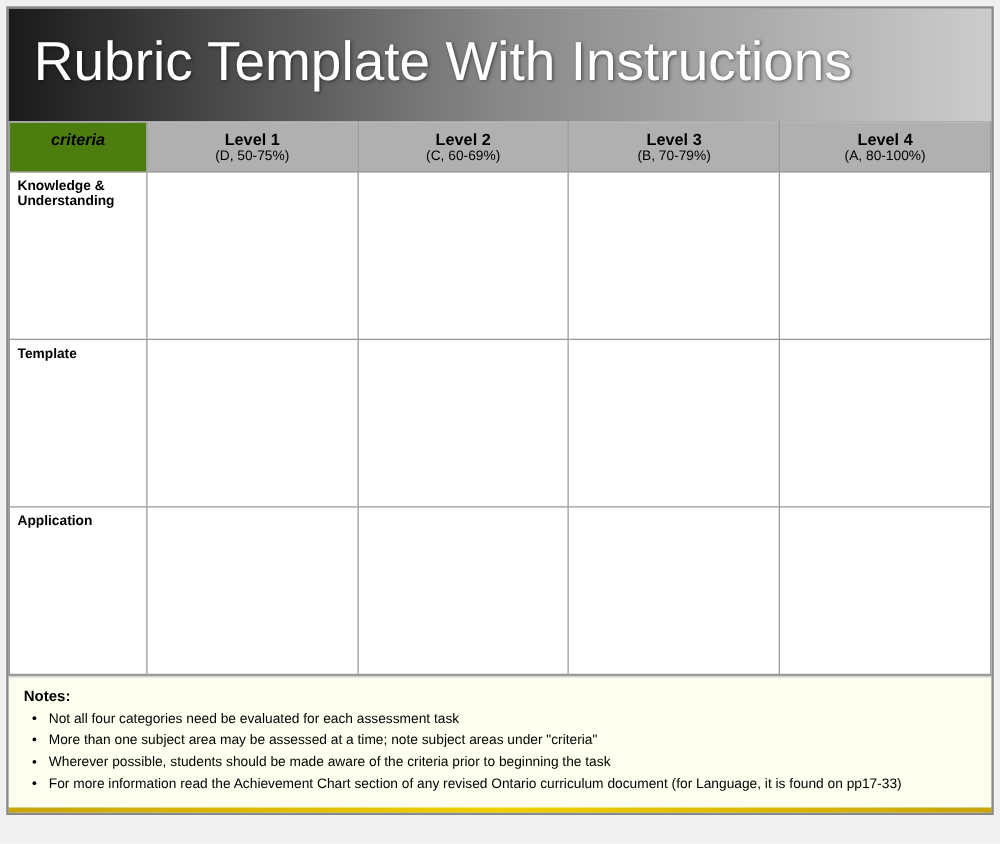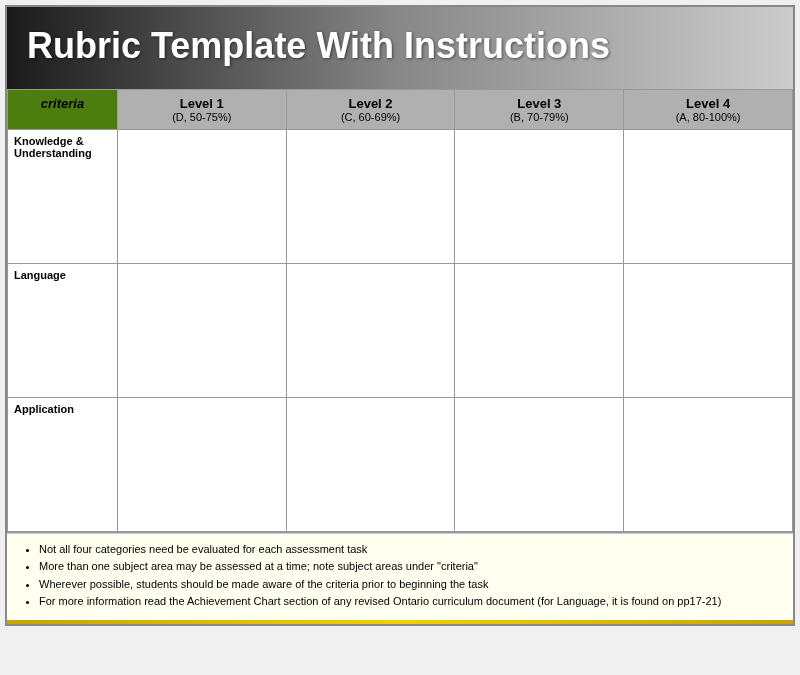--- a/index.html
+++ b/index.html
@@ -19,22 +19,22 @@
       background: white;
     }
 
     .header {
       background: linear-gradient(to right, #1a1a1a, #888888, #cccccc);
       padding: 18px 20px 22px 20px;
       text-align: left;
     }
 
     .header-title {
-      font-size: 36px;
-      font-weight: bold;
+      font-size: 44px;
+      font-weight: normal;
       color: white;
       font-family: Arial, sans-serif;
       text-shadow: 1px 1px 3px rgba(0,0,0,0.5);
       text-align: right;
     }
 
     .table-wrapper {
       padding: 0;
       border-bottom: 1px solid #999;
     }
@@ -170,40 +170,41 @@
       <tbody id="table-body">
       <tr>
             <td class="criteria-cell col-criteria" style="white-space: pre-line;">Knowledge &amp;
 Understanding</td>
             <td class="content-cell col-level"></td>
             <td class="content-cell col-level"></td>
             <td class="content-cell col-level"></td>
             <td class="content-cell col-level"></td>
           </tr>
           <tr>
-            <td class="criteria-cell col-criteria" style="white-space: pre-line;">Language</td>
+            <td class="criteria-cell col-criteria" style="white-space: pre-line;">Template</td>
             <td class="content-cell col-level"></td>
             <td class="content-cell col-level"></td>
             <td class="content-cell col-level"></td>
             <td class="content-cell col-level"></td>
           </tr>
           <tr>
             <td class="criteria-cell col-criteria" style="white-space: pre-line;">Application</td>
             <td class="content-cell col-level"></td>
             <td class="content-cell col-level"></td>
             <td class="content-cell col-level"></td>
             <td class="content-cell col-level"></td>
           </tr>
         </tbody>
     </table>
   </div>
 
   <div class="notes-section">
+    <div class="notes-title">Notes:</div>
     <ul class="notes-list" id="notes-list">
     <li>Not all four categories need be evaluated for each assessment task</li>
         <li>More than one subject area may be assessed at a time; note subject areas under "criteria"</li>
         <li>Wherever possible, students should be made aware of the criteria prior to beginning the task</li>
-        <li>For more information read the Achievement Chart section of any revised Ontario curriculum document (for Language, it is found on pp17-21)</li>
+        <li>For more information read the Achievement Chart section of any revised Ontario curriculum document (for Language, it is found on pp17-33)</li>
       </ul>
   </div>
 
   <div class="gold-border"></div>
 </div>
 
 </body></html>

